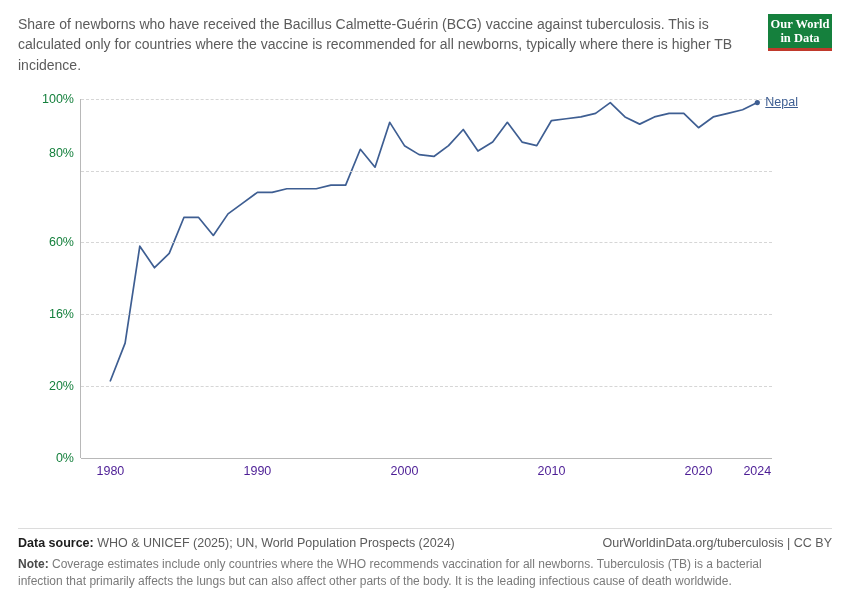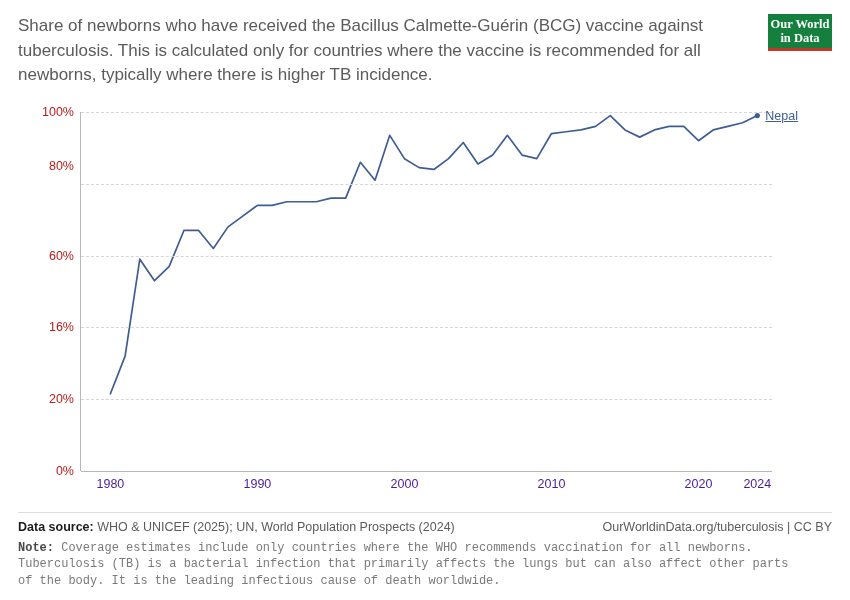--- a/index.html
+++ b/index.html
@@ -28,21 +28,21 @@
   .title {
     font-family: "Liberation Serif", serif;
     font-size: 25px;
     font-weight: 700;
     color: #1d1d1d;
     line-height: 1.15;
     margin: 0 0 8px 0;
     letter-spacing: 0.1px;
   }
   .subtitle {
-    font-size: 17px;
+    font-size: 14px;
     line-height: 1.45;
     color: #5b5b5b;
     max-width: 715px;
     margin: 0;
   }
   .owid-logo {
     position: absolute;
     top: 0px;
     right: 0px;
     width: 64px;
@@ -82,21 +82,21 @@
     height: 0;
   }
   .gridline.zero {
     border-top: 1px solid #b8b8b8;
   }
   .y-label {
     position: absolute;
     right: calc(100% + 7px);
     transform: translateY(-50%);
     font-size: 12.5px;
-    color: #b91c1c;
+    color: #15803d;
     white-space: nowrap;
     text-align: center;
   }
   .x-tick {
     position: absolute;
     top: calc(100% + 6px);
     transform: translateX(-50%);
     font-size: 12.5px;
     color: #4c1d95;
     white-space: nowrap;
@@ -134,21 +134,20 @@
     color: #5b5b5b;
     margin-bottom: 6px;
   }
   .source-row b { color: #1d1d1d; font-weight: 700; }
   .source-right { color: #5b5b5b; }
   .note {
     font-size: 12px;
     line-height: 1.4;
     color: #7a7a7a;
     max-width: 790px;
-    font-family: Liberation Mono, monospace;
   }
   .note b { color: #4a4a4a; font-weight: 700; }
 </style>
 </head>
 <body>
 
 <div class="page">
 
   <div class="header">
     <p class="subtitle">Share of newborns who have received the Bacillus Calmette-Guérin (BCG) vaccine against tuberculosis. This is calculated only for countries where the vaccine is recommended for all newborns, typically where there is higher TB incidence.</p>

